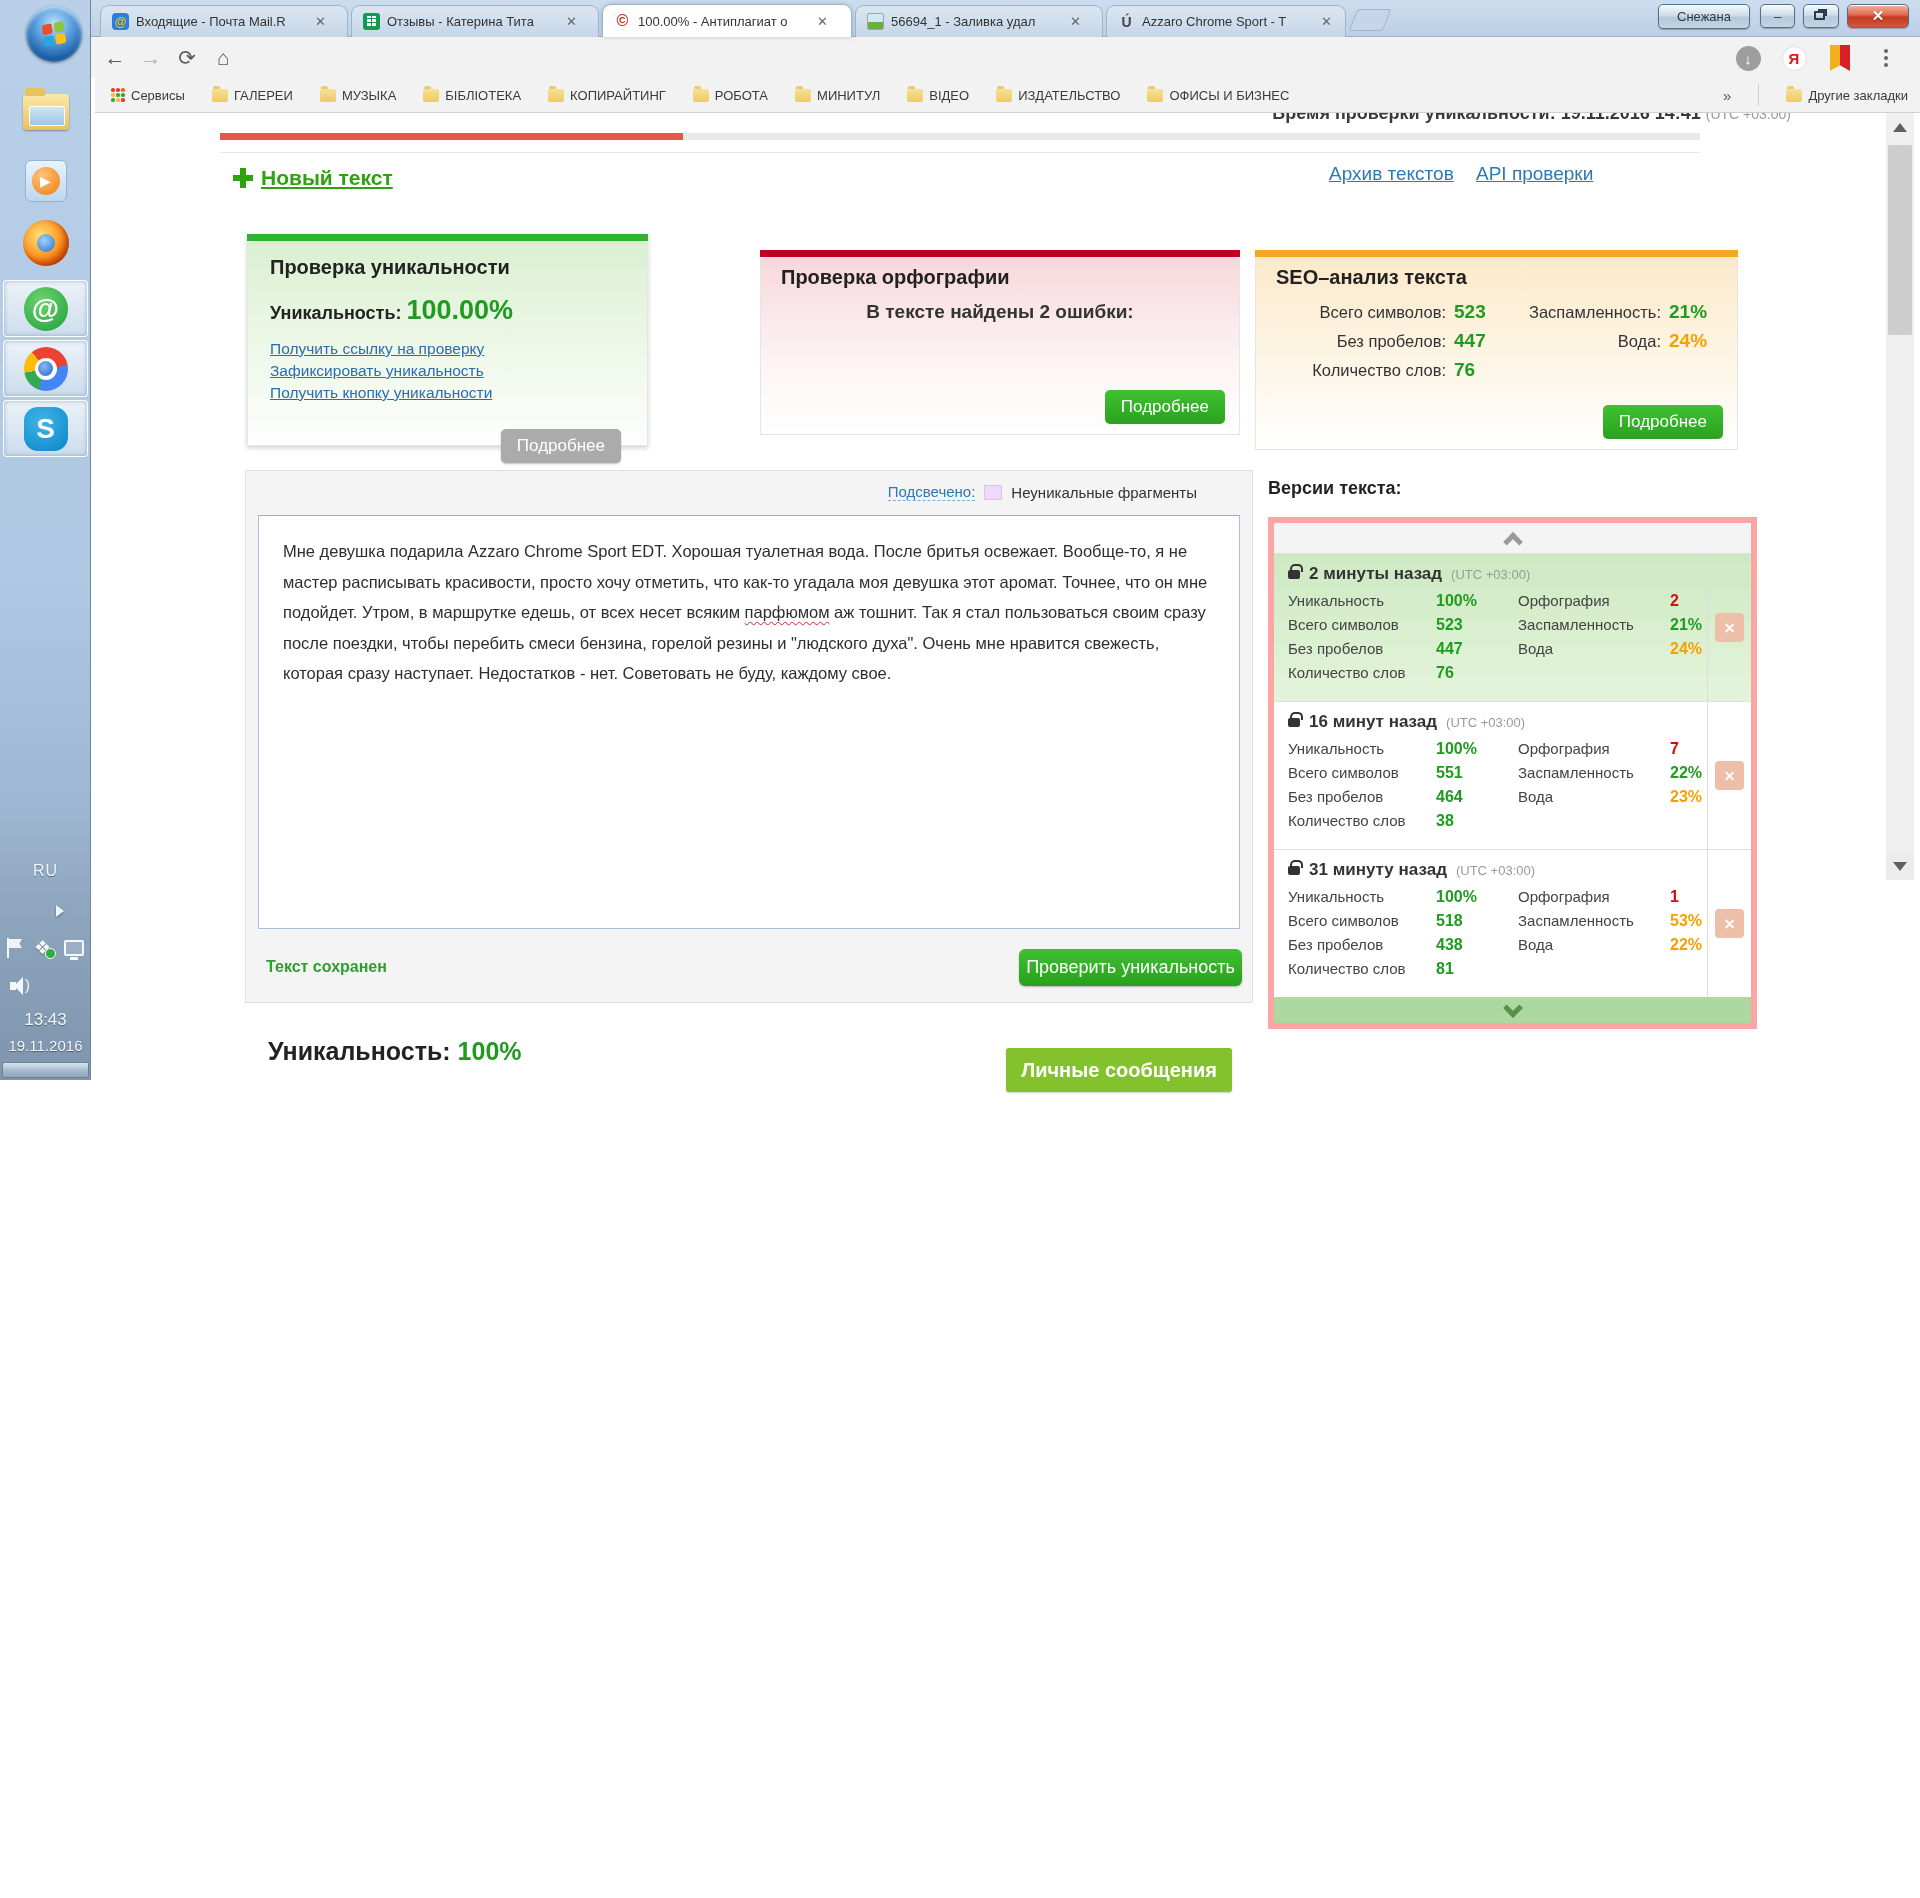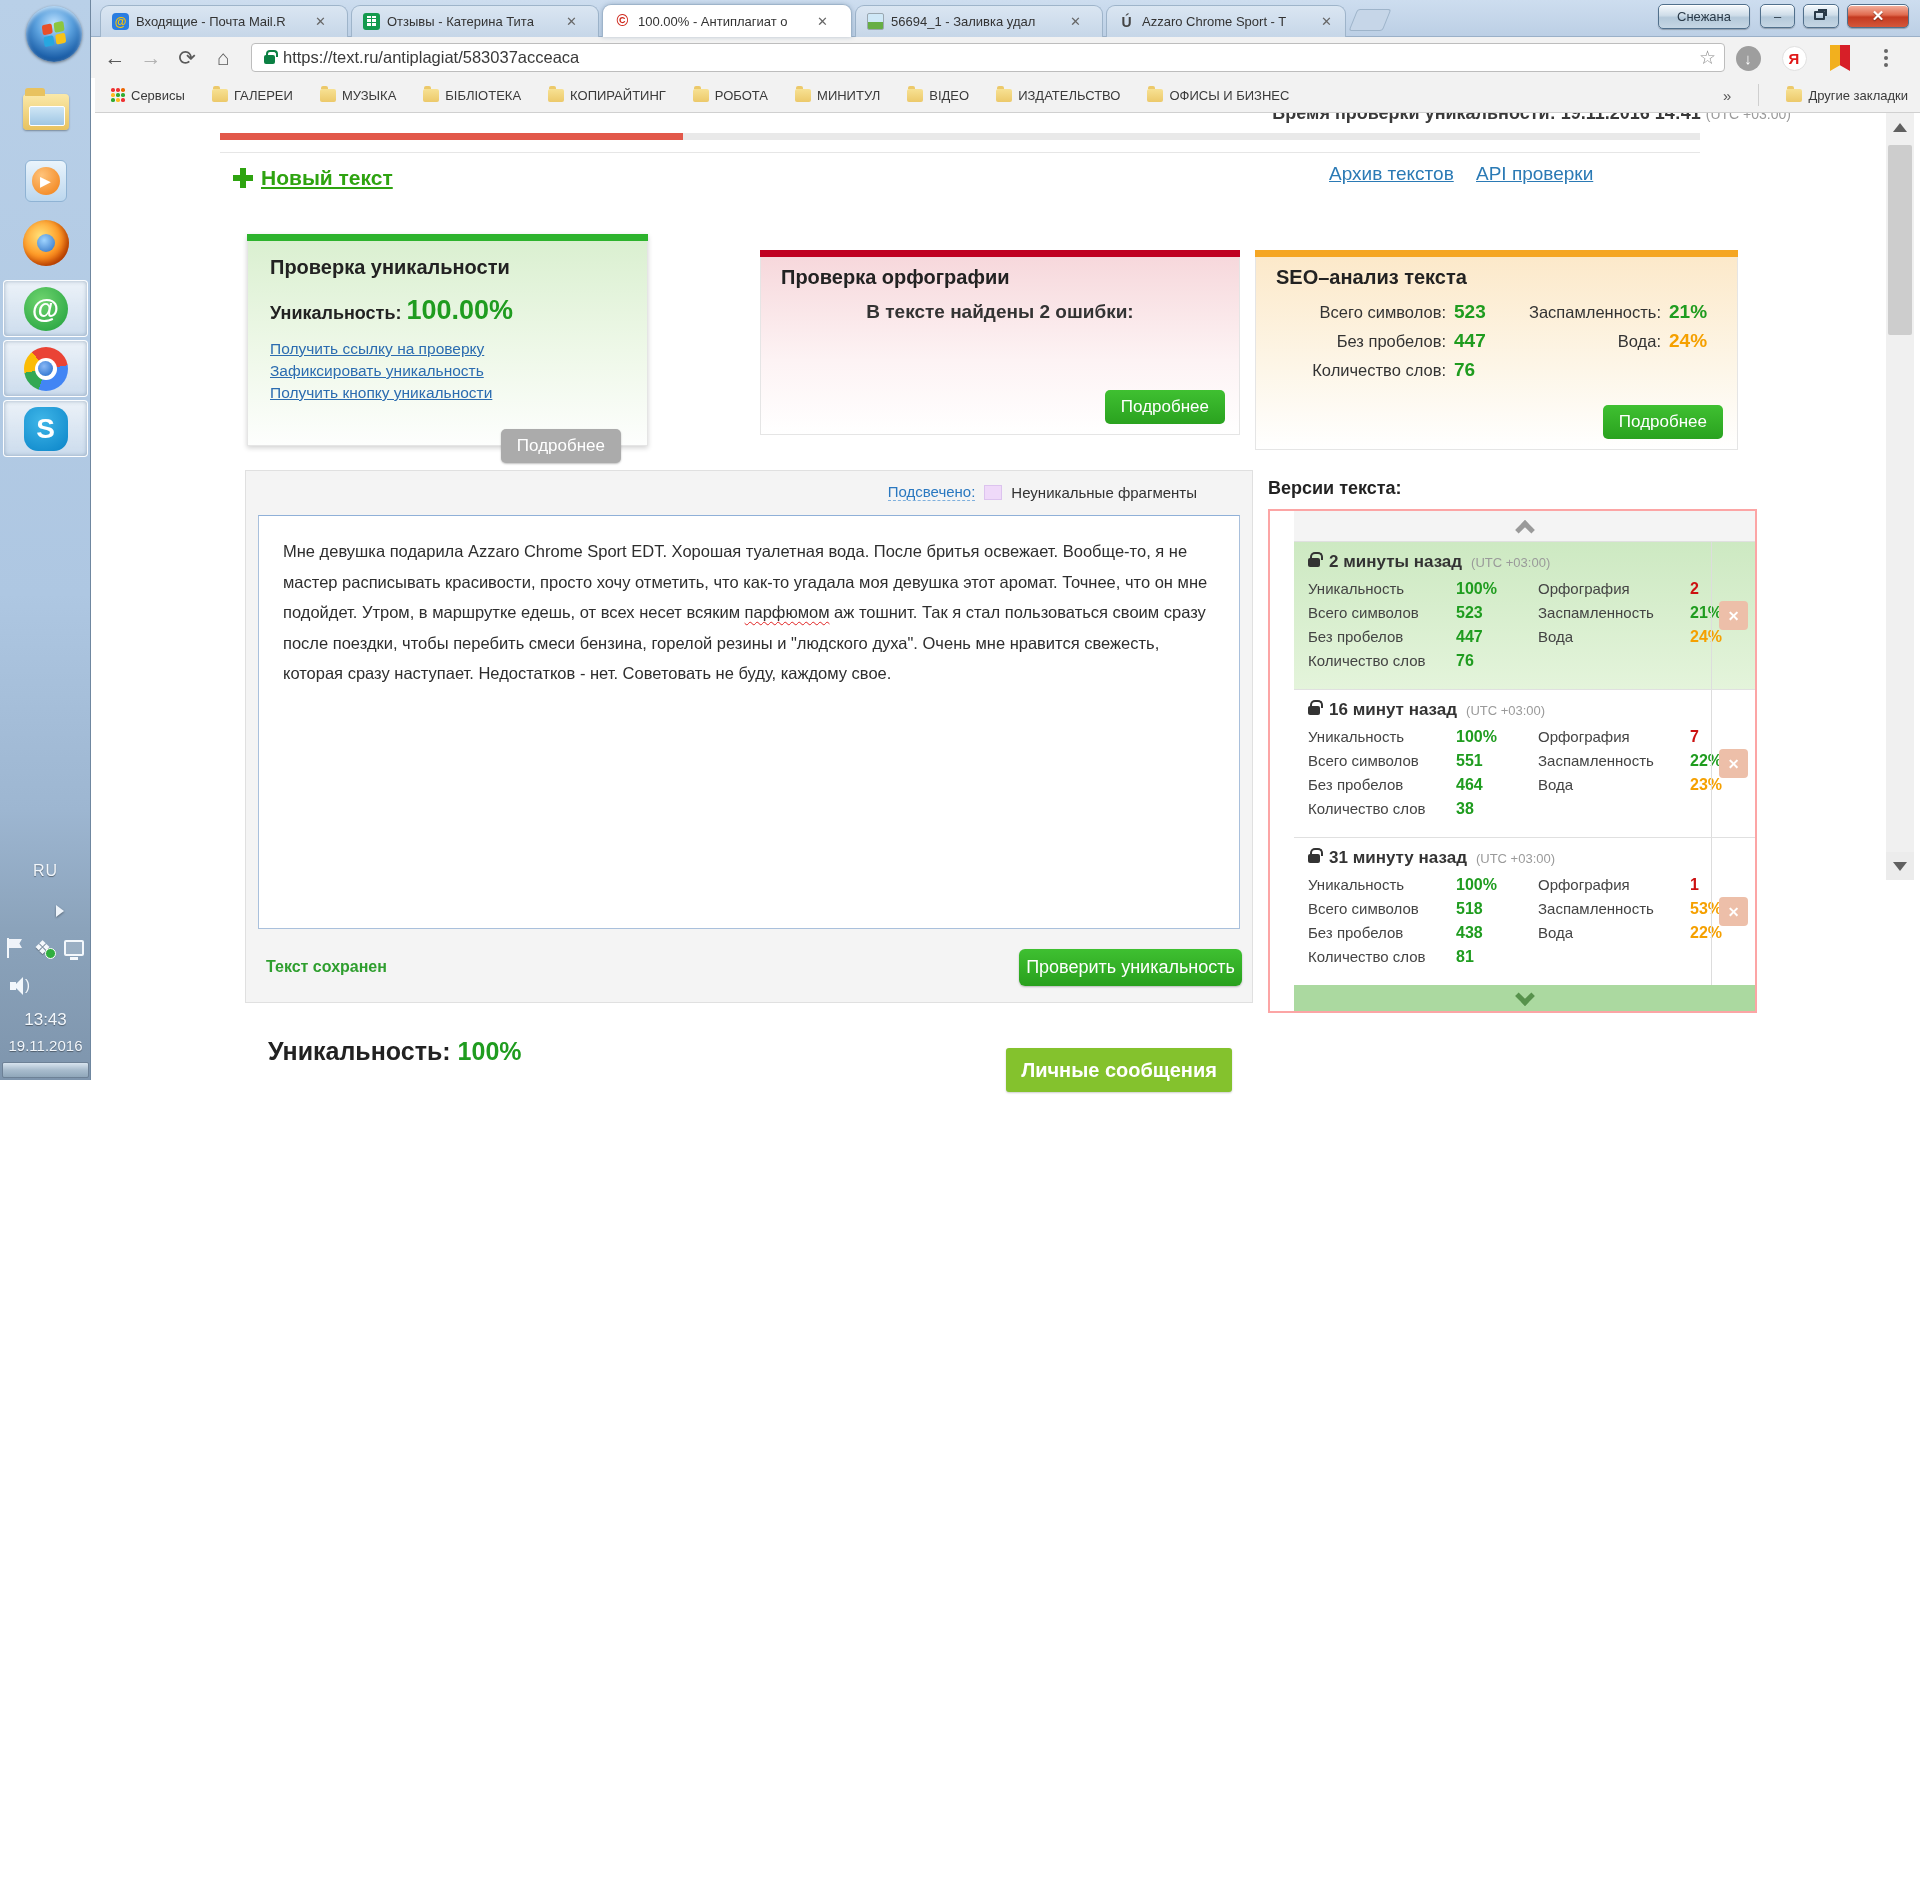--- a/index.html
+++ b/index.html
@@ -174,21 +174,21 @@
   .hl-swatch { width:18px; height:15px; background:#efd9f9; border:1px solid #dcc3ee; }
   .hl-label { color:#333; }
   .textbox { position:absolute; left:12px; top:44px; width:982px; height:414px; background:#fff; border:1px solid #a9c0dc; border-top-color:#8fb0d8; padding:20px 24px; font-size:16.5px; line-height:1.85; color:#2e2e2e; }
   .misspell { text-decoration:underline wavy #e02020 1px; text-underline-offset:3px; }
   .ed-saved { position:absolute; left:20px; top:487px; font-size:16px; font-weight:bold; color:#2e9e2e; }
   .check-btn { position:absolute; right:10px; top:478px; width:223px; height:37px; border-radius:6px; background:linear-gradient(180deg,#3fc031,#28a01d); color:#fff; font-size:18px; display:flex; align-items:center; justify-content:center; box-shadow:0 1px 2px rgba(0,0,0,.25); }
 
   
   .versions { position:absolute; left:1177px; top:365px; width:489px; }
   .v-title { font-size:18px; font-weight:bold; color:#222; }
-  .v-box { margin-top:10px; border:2px solid #fca5a5; background:#fff;padding-left:24px; }
+  .v-box { margin-top:18px; border:6px solid #fca5a5; background:#fff; }
   .v-chev { height:30px; background:#f4f4f4; display:flex; align-items:center; justify-content:center; }
   .chev { width:14px; height:14px; border-right:5px solid #9a9a9a; border-bottom:5px solid #9a9a9a; }
   .chev.up { transform:rotate(-135deg); margin-top:7px; }
   .chev.down { transform:rotate(45deg); margin-top:-4px; border-color:#57924c; }
   .v-card { position:relative; border-top:1px solid #e0e0e0; padding:10px 58px 10px 14px; min-height:148px; }
   .v-card.hl { background:linear-gradient(180deg,#cde9c2,#e4f4db); }
   .v-head { display:flex; align-items:baseline; gap:9px; margin-bottom:8px; }
   .lock-ico { width:12px; height:9px; background:#333; border-radius:2px; position:relative; flex:none; align-self:center; }
   .lock-ico::before { content:""; position:absolute; top:-6px; left:1.5px; width:9px; height:6px; border:2px solid #333; border-bottom:none; border-radius:5px 5px 0 0; }
   .v-time { font-size:17px; font-weight:bold; color:#333; }
@@ -297,25 +297,20 @@
           <i></i>
         </div>
       <div class="winbtn btn-close">✕</div>
     </div>
 
     <div class="toolbar">
       <span class="navico" style="margin-left:6px;">←</span>
       <span class="navico dim">→</span>
       <span class="navico">⟳</span>
       <span class="navico">⌂</span>
-      <div class="addressbar">
-        <span class="lockico"></span>
-        <span class="url">https://text.ru/antiplagiat/583037acceaca</span>
-        <span class="starico">☆</span>
-      </div>
       <div class="ext dl-ico">
           <i>↓</i>
         </div>
       <div class="ext ya-ico">
           <i>Я</i>
         </div>
       <div class="ext ribbon-ico">
           <i></i>
         </div>
       <div class="ext menu-ico">

